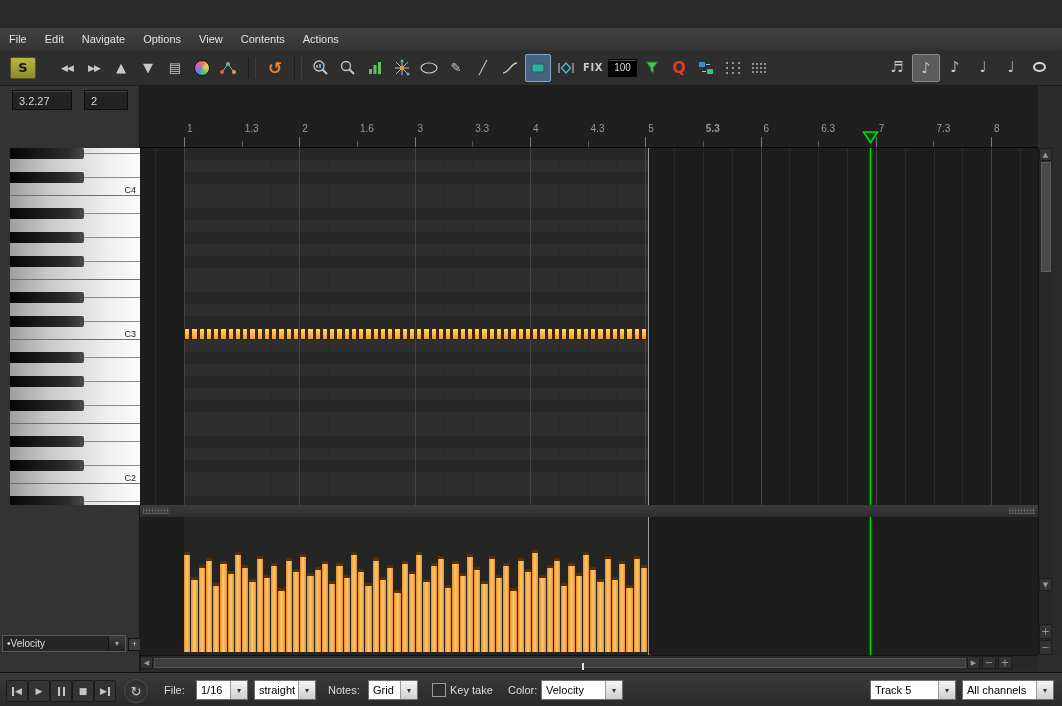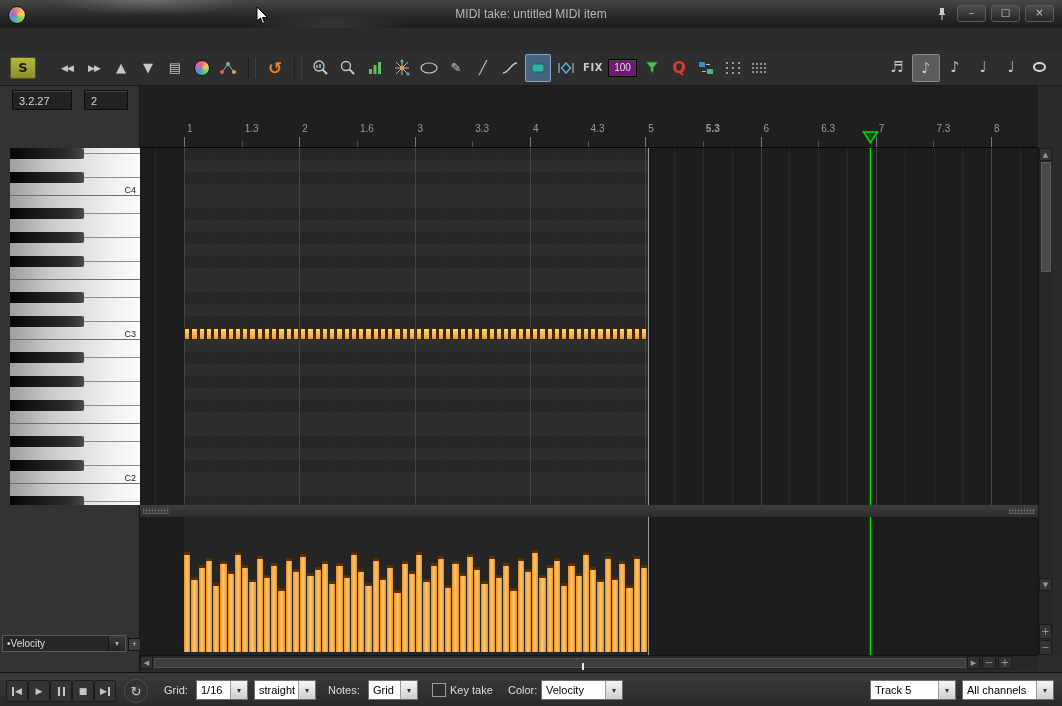--- a/index.html
+++ b/index.html
@@ -34,21 +34,21 @@
   .tb{height:26px;min-width:24px;display:flex;align-items:center;justify-content:center;
     color:#c8c8c8;font-family:"DejaVu Sans",sans-serif;font-size:13px;border-radius:2px;}
   .tb.active{background:#47637f;border:1px solid #7fa8c8;}
   .tb.pressed{background:#5c5c5c;border:1px solid #8a8a8a;}
   .tb-sep{width:6px;height:22px;border-left:1px solid #1e1e1e;border-right:1px solid #404040;margin:0 4px;}
   #solo-btn{width:20px;height:20px;background:linear-gradient(#b7b741,#8d8d2c);color:#161600;
     font-weight:bold;font-size:13px;border:1px solid #55551a;margin-right:16px;}
   .small-arrows{font-size:9px;letter-spacing:-1px;}
   .orange{color:#f08020;font-size:17px;font-weight:bold;}
   #fix-btn{font-size:10px;font-weight:bold;letter-spacing:.5px;}
-  #strength-box{width:27px;height:16px;background:#701a75;border:1px solid #000;
+  #strength-box{width:27px;height:16px;background:#000000;border:1px solid #000;
     box-shadow:inset 0 1px 0 #4a4a4a;color:#ddd;font-size:10px;line-height:16px;text-align:center;}
   #q-btn{color:#e03a2a;font-weight:bold;font-size:16px;}
   .circ-icon{width:14px;height:14px;border-radius:50%;border:1px solid #151515;
     background:conic-gradient(#e66,#ec6,#6c6,#49c,#b6c,#e66);}
   #notegroup{margin-left:auto;display:flex;gap:2px;}
   .noteb{width:26px;height:26px;font-size:15px;}
   .oval{width:9px;height:6px;border:2px solid #d8d8d8;border-radius:50%;display:inline-block;}
 
   
   #leftpanel{left:0;top:86px;width:140px;height:586px;background:#333;border-right:1px solid #161616;box-sizing:border-box;}
@@ -134,39 +134,22 @@
   #loop-btn{left:124px;top:6px;width:22px;height:22px;border-radius:50%;
     background:radial-gradient(#404040,#252525);border:1px solid #4e4e4e;font-size:13px;}
   .tlabel{position:absolute;top:7px;font-size:11px;color:#dcdcdc;line-height:20px;}
   .checkbox{position:absolute;width:12px;height:12px;background:#2d2d2d;border:1px solid #9a9a9a;}
 </style>
 </head>
 <body>
 
 <div id="app">
 
-  <div id="titlebar" class="abs">
-    <div id="app-icon" class="abs"></div>
-    <div id="title" class="abs">MIDI take: untitled MIDI item</div>
-    <div id="win-controls" class="abs">
-      <span id="pin">
-        <svg width="10" height="14" viewBox="0 0 10 14">
-            <path d="M3 1h4v5l1.5 2h-7L3 6z" fill="#c8c8c8"></path>
-            <rect x="4.5" y="8" width="1" height="5" fill="#c8c8c8"></rect>
-          </svg>
-      </span>
-      <div class="wbtn">–</div>
-      <div class="wbtn">□</div>
-      <div class="wbtn">×</div>
-    </div>
-    <svg class="abs" style="left:256px;top:6px;z-index:50" width="13" height="19">
-      <polygon points="1,1 1,15 4.5,12 6.5,17.5 8.5,16.5 6.5,11.5 11.5,11.5" fill="#fff" stroke="#000" stroke-width="1"></polygon>
-    </svg>
-  </div>
-
+
+  <div id="menubar" class="abs"><span class="menu-item">File</span><span class="menu-item">Edit</span><span class="menu-item">Navigate</span><span class="menu-item">Options</span><span class="menu-item">View</span><span class="menu-item">Contents</span><span class="menu-item">Actions</span></div>
 
   <div id="toolbar" class="abs">
     <div class="tb" id="solo-btn">S</div>
     <div class="tb small-arrows">◀◀</div>
     <div class="tb small-arrows">▶▶</div>
     <div class="tb">▲</div>
     <div class="tb">▼</div>
     <div class="tb">▤</div>
     <div class="tb">
         <span class="circ-icon"></span>
@@ -648,21 +631,21 @@
     <div class="trbtn" style="left:50px">
         <span class="pausebars"></span>
       </div>
     <div class="trbtn" style="left:72px">■</div>
     <div class="trbtn" style="left:94px">
         <span>▶</span>
         <span class="tbar"></span>
       </div>
     <div class="trbtn" id="loop-btn">↻</div>
 
-    <span class="tlabel" style="left:164px">Grid:</span>
+    <span class="tlabel" style="left:164px">File:</span>
     <div class="combo" style="left:196px;top:7px;width:52px">
       <span class="cval">1/16</span>
         <span class="carr">▾</span>
     </div>
     <div class="combo" style="left:254px;top:7px;width:62px">
       <span class="cval">straight</span>
         <span class="carr">▾</span>
     </div>
     <span class="tlabel" style="left:328px">Notes:</span>
     <div class="combo" style="left:368px;top:7px;width:50px">

